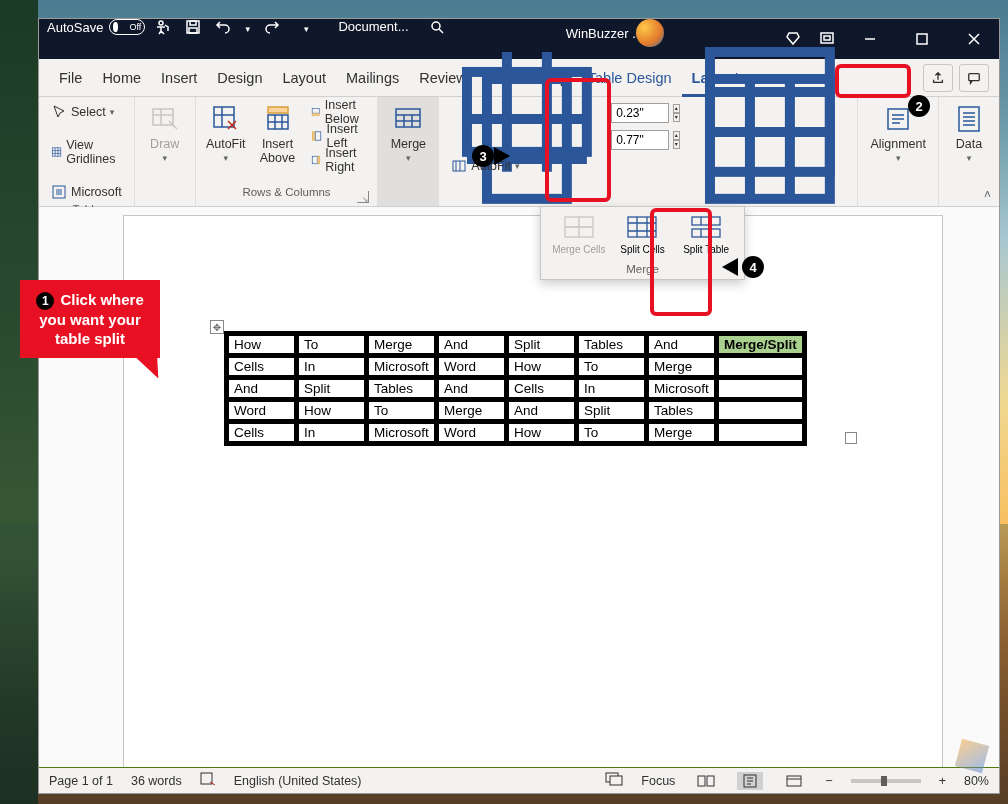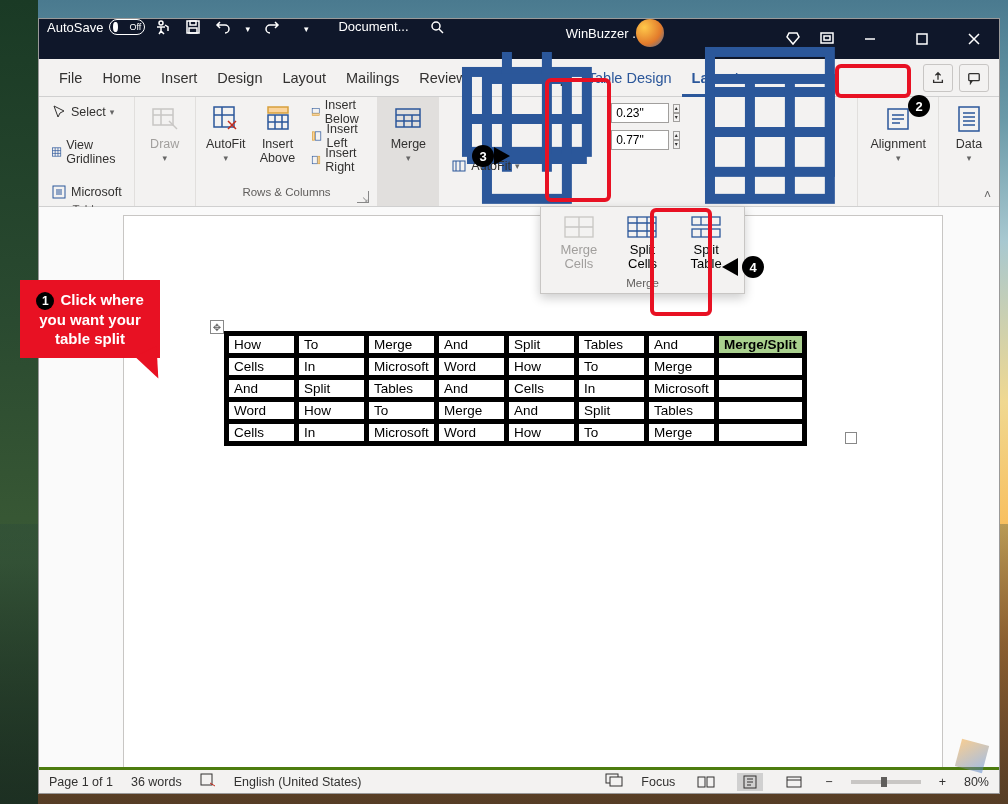--- a/index.html
+++ b/index.html
@@ -82,21 +82,21 @@
 .spinner span { height: 9px; border: 1px solid #a19f9d; font-size: 6px; text-align: center; line-height: 7px; }
 
 .ribbon-collapse { position: absolute; right: 8px; bottom: 4px; font-size: 12px; color: #666; }
 
 .merge-dropdown {
   position: absolute; top: 206px; left: 540px; width: 205px; background: #f3f2f1;
   border: 1px solid #c8c6c4; box-shadow: 0 4px 10px rgba(0,0,0,0.2); z-index: 30;
   padding: 4px 0 2px 0;
 }
 .merge-dropdown .row { display: flex; justify-content: space-around; padding: 4px 6px; }
-.merge-dropdown .mitem { display: flex; flex-direction: column; align-items: center; width: 56px; font-size: 13px; text-align: center; line-height: 14px; }
+.merge-dropdown .mitem { display: flex; flex-direction: column; align-items: center; width: 56px; font-size: 10px; text-align: center; line-height: 14px; }
 .merge-dropdown .mitem.disabled { color: #a19f9d; }
 .merge-dropdown .mitem .micon { width: 32px; height: 24px; margin-bottom: 4px; }
 .merge-dropdown .mlabel { text-align: center; font-size: 11.5px; color: #605e5c; padding: 2px 0; }
 
 .doc-area { flex: 1; background: #fafafa; position: relative; overflow: hidden; }
 .page {
   position: absolute; top: 8px; left: 84px; width: 820px; height: 560px;
   background: #fff; border: 1px solid #c8c6c4;
 }
 .word-table {
@@ -108,21 +108,21 @@
   position: absolute; top: 104px; left: 86px; width: 14px; height: 14px;
   border: 1px solid #888; display: flex; align-items: center; justify-content: center;
 }
 .move-handle::before { content: "✥"; font-size: 10px; color: #666; }
 .resize-handle {
   position: absolute; top: 216px; left: 721px; width: 12px; height: 12px;
   border: 1px solid #888;
 }
 
 .statusbar {
-  height: 26px; background: #f3f2f1; border-top: 3px solid #4d7c0f;
+  height: 26px; background: #f3f2f1; border-top: 1px solid #4d7c0f;
   display: flex; align-items: center; padding: 0 10px; font-size: 12.5px; color: #323130; gap: 18px;
 }
 .statusbar .spacer { flex: 1; }
 .statusbar .viewbtn { width: 26px; height: 18px; display: flex; align-items: center; justify-content: center; }
 
 
 .highlight-box { position: absolute; border: 4px solid #e81123; border-radius: 6px; z-index: 50; pointer-events: none; }
 .badge {
   position: absolute; width: 22px; height: 22px; background: #000; color: #fff;
   border-radius: 50%; display: flex; align-items: center; justify-content: center;

